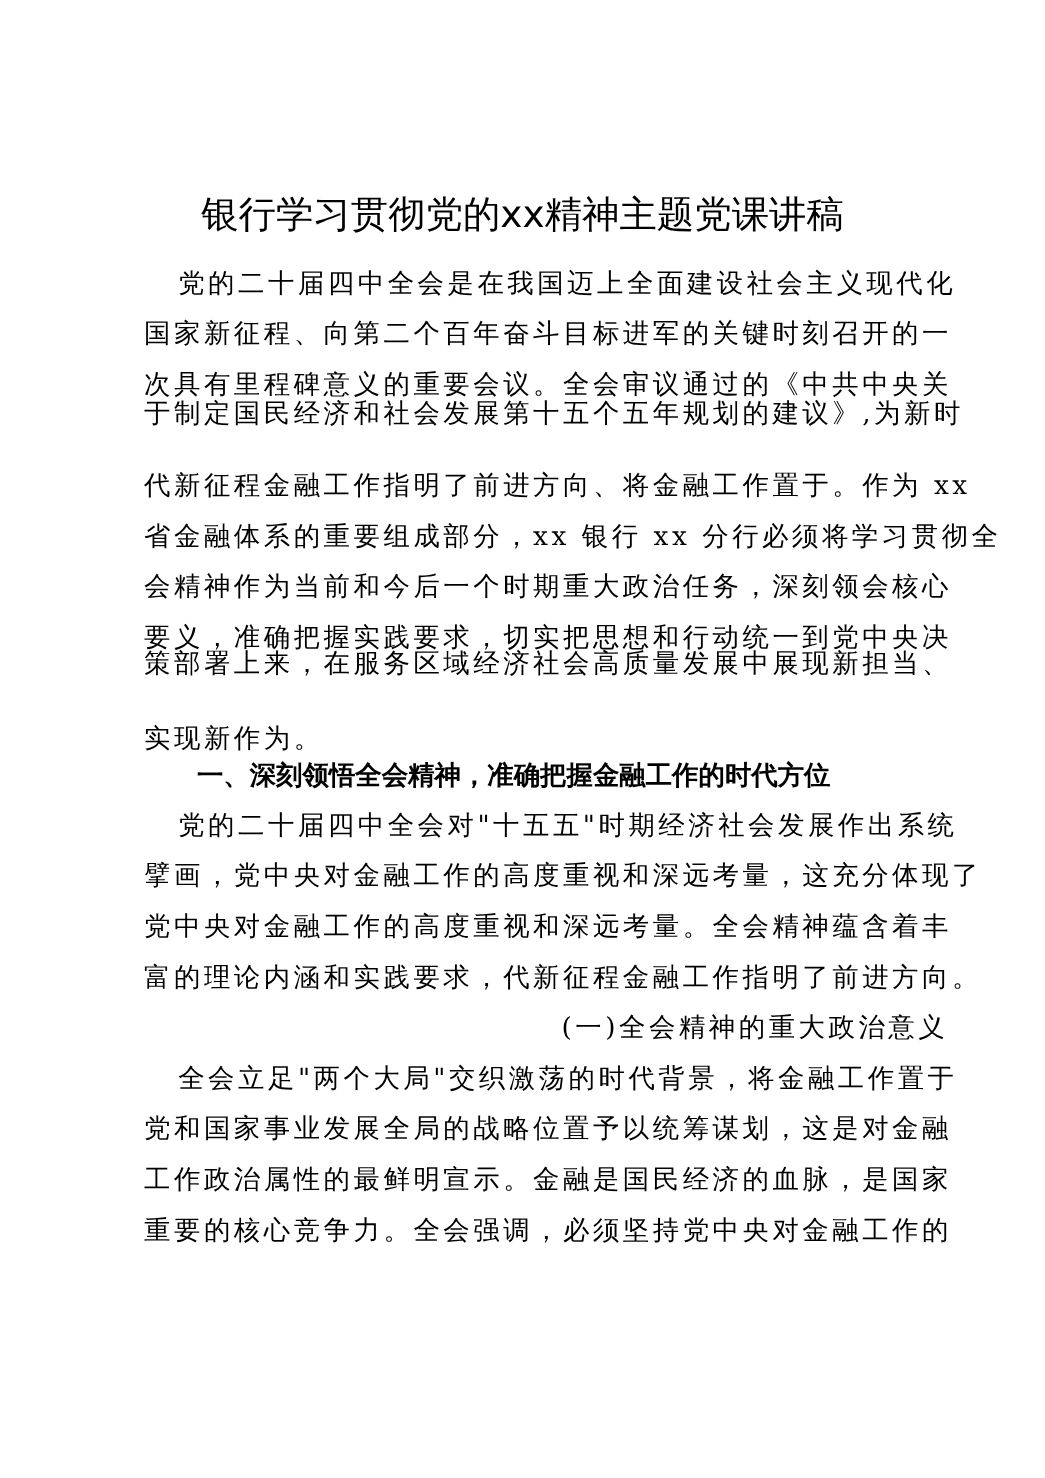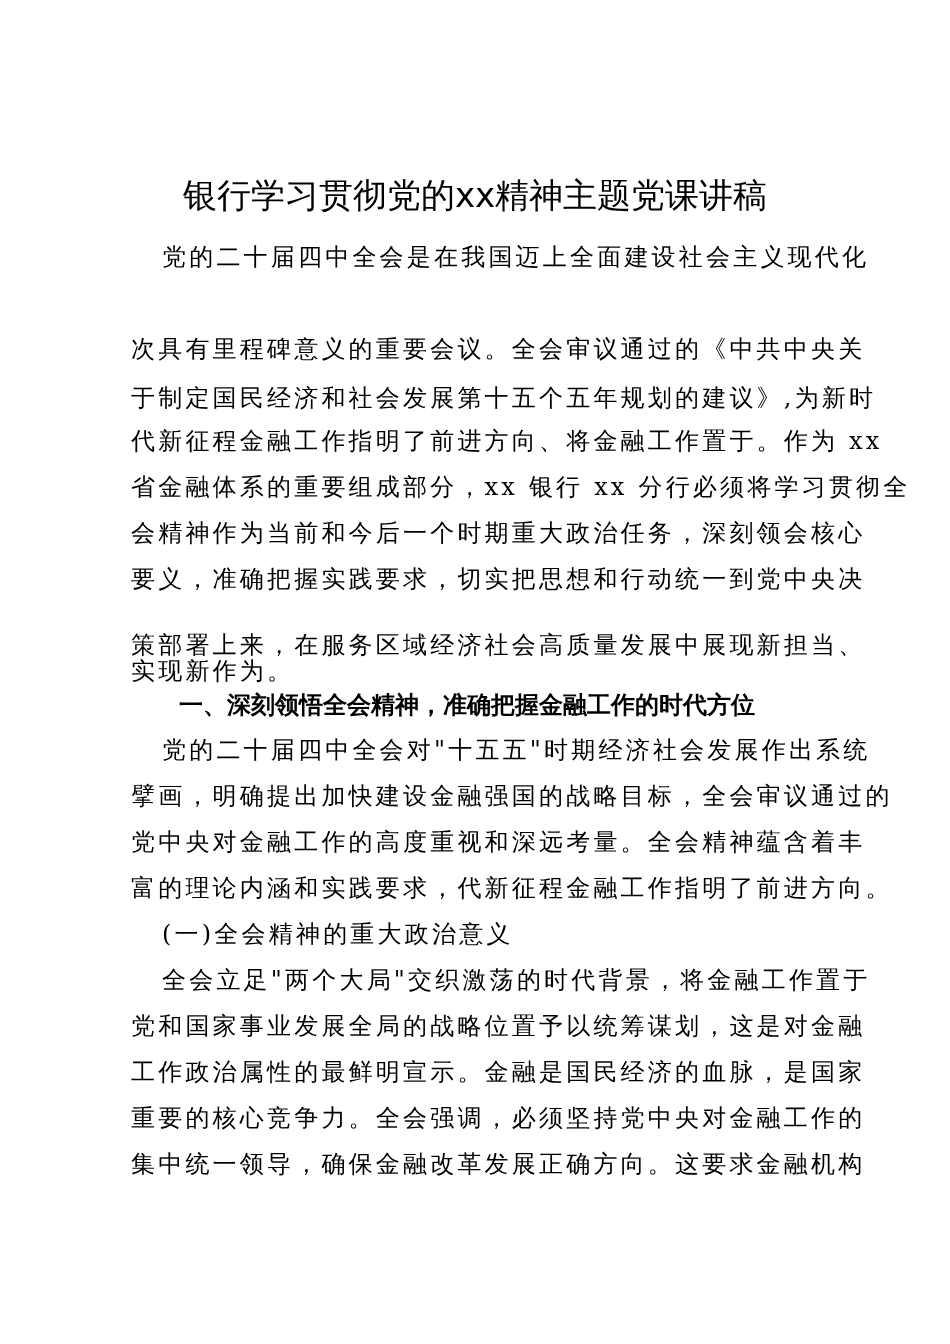--- a/index.html
+++ b/index.html
@@ -13,45 +13,45 @@
   .line {
     position: absolute; left: 131px; width: 700px; white-space: nowrap;
     font-family: "DejaVu Serif", serif; font-size: 24px; line-height: 32px;
     letter-spacing: 3.2px;
   }
   .heading {
     position: absolute; left: 162px; white-space: nowrap;
     font-family: "DejaVu Sans", sans-serif; font-size: 24px; line-height: 32px;
     font-weight: bold; letter-spacing: 0px; margin-left: 17px;
   }
-  .indent { left: 162px; }
+  .indent { left: 162px; text-align: right; }
 </style>
 </head>
 <body>
 
 <div class="page">
   <div class="title">银行学习贯彻党的xx精神主题党课讲稿</div>
 
   <div class="line indent" style="top:241px">党的二十届四中全会是在我国迈上全面建设社会主义现代化</div>
+  <div class="line" style="top:287px">国家新征程、向第二个百年奋斗目标进军的关键时刻召开的一</div>
   <div class="line" style="top:333px">次具有里程碑意义的重要会议。全会审议通过的《中共中央关</div>
-  <div class="line" style="top:382px">于制定国民经济和社会发展第十五个五年规划的建议》,为新时</div>
+  <div class="line" style="top:360px">于制定国民经济和社会发展第十五个五年规划的建议》,为新时</div>
   <div class="line" style="top:425px">代新征程金融工作指明了前进方向、将金融工作置于。作为 xx</div>
   <div class="line" style="top:517px">会精神作为当前和今后一个时期重大政治任务，深刻领会核心</div>
   <div class="line" style="top:471px">省金融体系的重要组成部分，xx 银行 xx 分行必须将学习贯彻全</div>
   <div class="line" style="top:563px">要义，准确把握实践要求，切实把思想和行动统一到党中央决</div>
-  <div class="line" style="top:629px">策部署上来，在服务区域经济社会高质量发展中展现新担当、</div>
+  <div class="line" style="top:587px">策部署上来，在服务区域经济社会高质量发展中展现新担当、</div>
   <div class="line" style="top:655px">实现新作为。</div>
 
   <div class="heading" style="top:689px">一、深刻领悟全会精神，准确把握金融工作的时代方位</div>
 
   <div class="line indent" style="top:734px">党的二十届四中全会对"十五五"时期经济社会发展作出系统</div>
-  <div class="line" style="top:780px">擘画，明确提出加快建设金融强国的战略目标，全会审议通过的</div>
+  <div class="line" style="top:780px">擘画，党中央对金融工作的高度重视和深远考量，这充分体现了</div>
   <div class="line" style="top:826px">党中央对金融工作的高度重视和深远考量。全会精神蕴含着丰</div>
   <div class="line" style="top:872px">富的理论内涵和实践要求，代新征程金融工作指明了前进方向。</div>
 
   <div class="line indent" style="top:918px">(一)全会精神的重大政治意义</div>
 
   <div class="line indent" style="top:964px">全会立足"两个大局"交织激荡的时代背景，将金融工作置于</div>
   <div class="line" style="top:1056px">工作政治属性的最鲜明宣示。金融是国民经济的血脉，是国家</div>
   <div class="line" style="top:1010px">党和国家事业发展全局的战略位置予以统筹谋划，这是对金融</div>
   <div class="line" style="top:1102px">重要的核心竞争力。全会强调，必须坚持党中央对金融工作的</div>
-  <div class="line" style="top:1148px">集中统一领导，确保金融改革发展正确方向。这要求金融机构</div>
 </div>
 
 </body></html>

